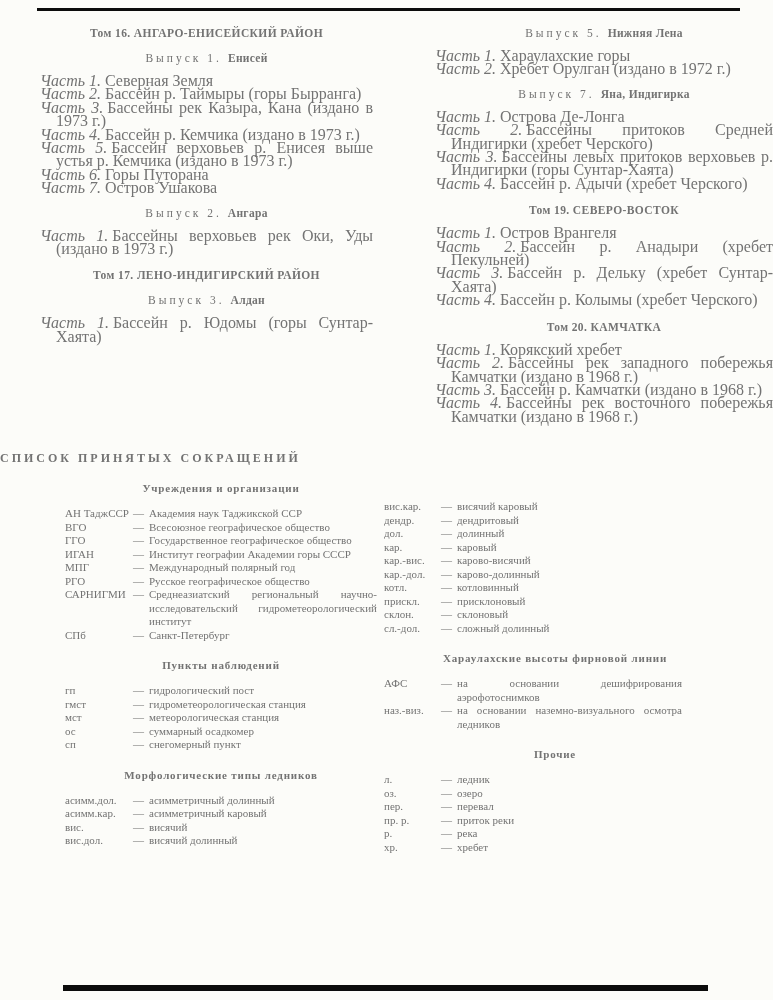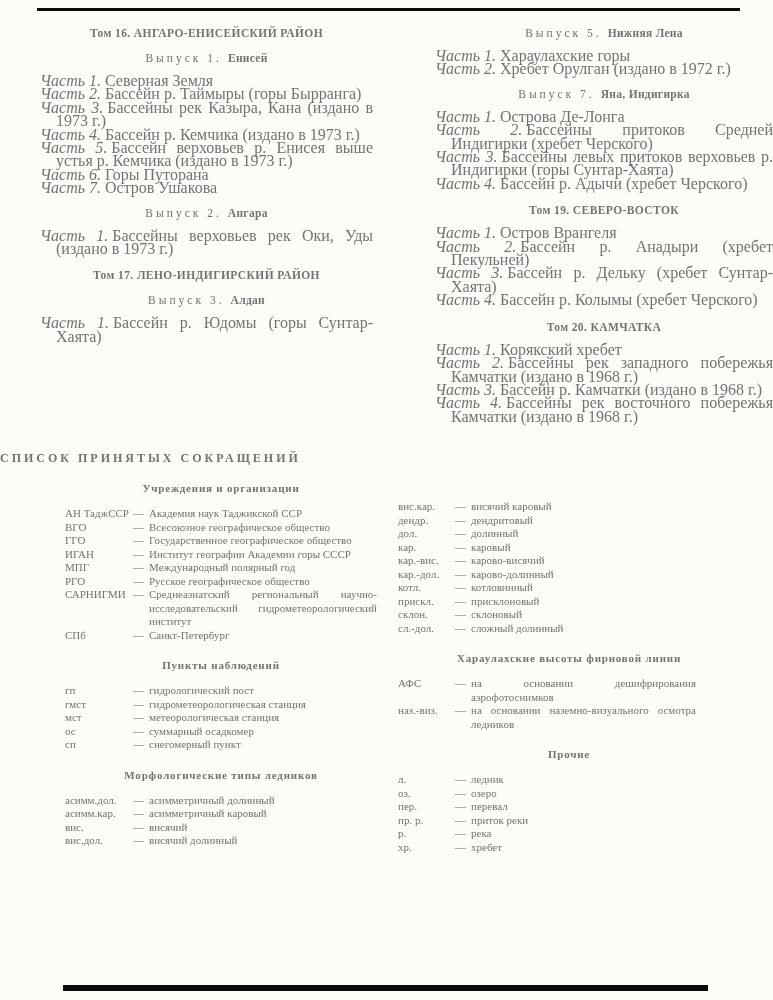--- a/index.html
+++ b/index.html
@@ -47,21 +47,21 @@
     text-align: justify;
   }
   .part-label { font-style: italic; margin-right: 4px; }
 
   
   .abbr-title {
     text-align: left; font-weight: 700; font-size: 12px;
     letter-spacing: 3px; margin: 28px 0 16px;
   }
   .abbr { display: flex; padding-left: 65px; }
-  .abbr-col-left  { width: 312px; margin-right: 21px; }
+  .abbr-col-left  { width: 312px; margin-right: 7px; }
   .abbr-col-right { width: 342px; padding-top: 18px; }
 
   .abbr-section-heading {
     text-align: center; font-weight: 700;
     font-size: 11px; line-height: 13px;
     letter-spacing: 0.8px; margin: 17px 0 12px;
   }
   .abbr-col-left > .abbr-section-heading:first-child { margin-top: 0; }
 
   .abbr-row { display: flex; font-size: 11px; line-height: 13.5px; }

